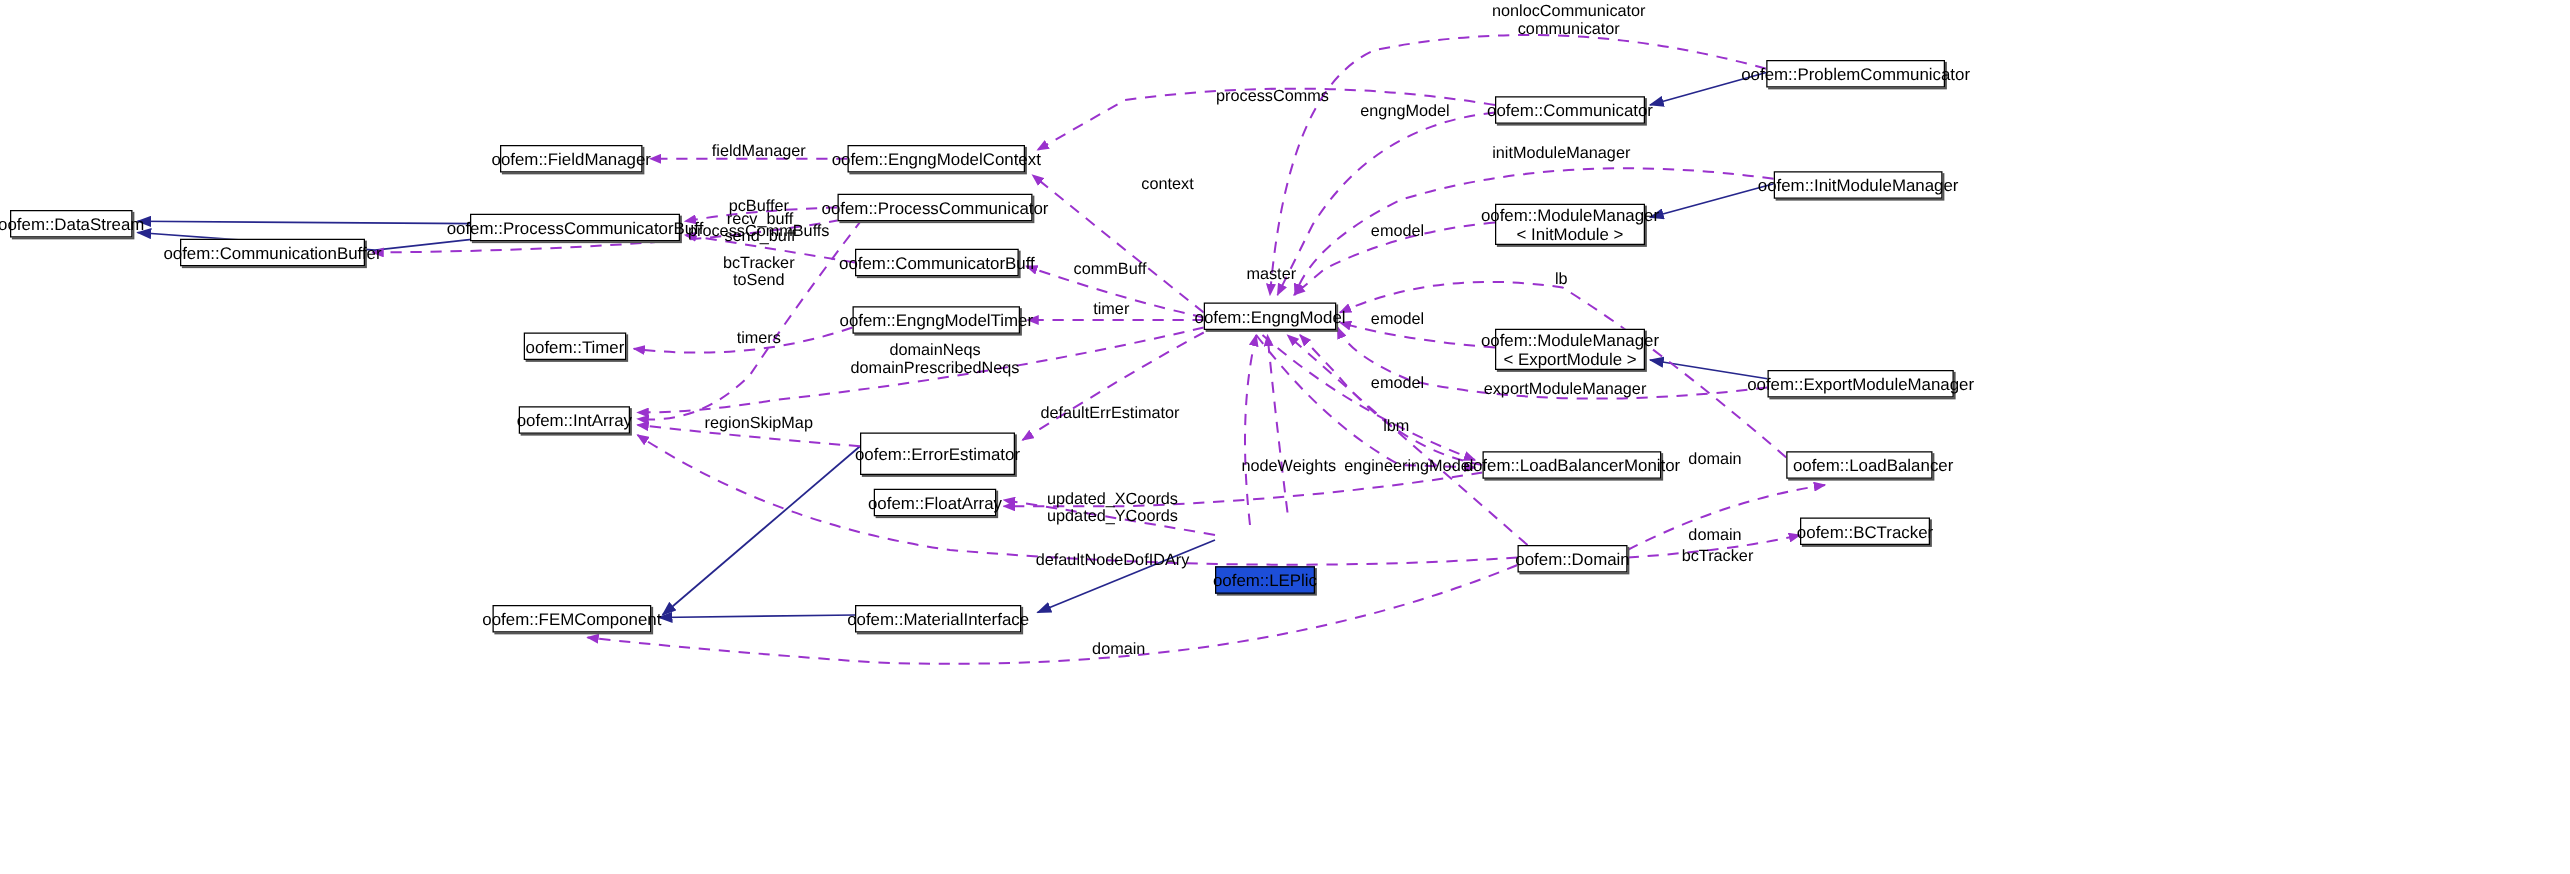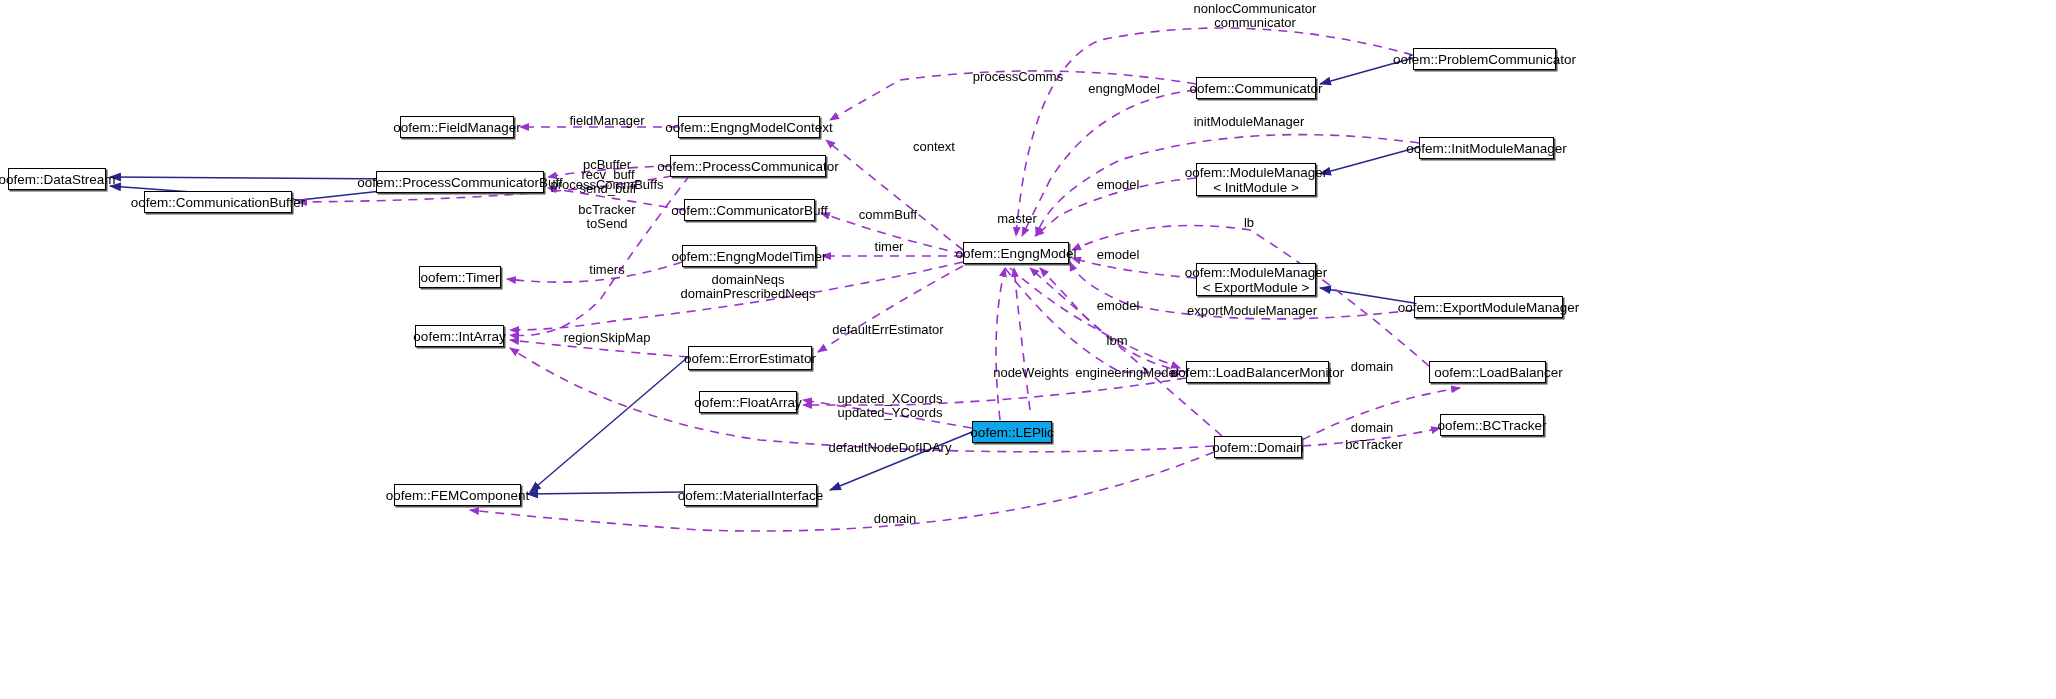--- a/index.html
+++ b/index.html
@@ -34,22 +34,23 @@
     text-align: right;
     display: flex;
     flex-direction: column;
     align-items: center;
     justify-content: center;
     white-space: nowrap;
     padding: 1px 6px;
     box-shadow: 1.5px 1.5px 0 0 #555555;
   }
   .node.current {
-    background: #0ea5e9;
+    background: #1d4ed8;
     border: 1px solid #000000;
+    margin-top: 32px;
   }
   .node .line2 { display: block; }
   .edge-label {
     position: absolute;
     font-size: 13px;
     line-height: 14px;
     color: #000000;
     text-align: center;
     white-space: nowrap;
     transform: translateX(-50%);
@@ -176,21 +177,21 @@
   </div>
   <div class="node" style="left:682px;top:245px;width:134px;height:22px;">
     <span>oofem::EngngModelTimer</span>
   </div>
   <div class="node" style="left:419px;top:266px;width:82px;height:22px;">
     <span>oofem::Timer</span>
   </div>
   <div class="node" style="left:415px;top:325px;width:89px;height:22px;">
     <span>oofem::IntArray</span>
   </div>
-  <div class="node" style="left:688px;top:346px;width:124px;height:24px;">
+  <div class="node" style="left:688px;top:346px;width:124px;height:34px;">
     <span>oofem::ErrorEstimator</span>
   </div>
   <div class="node" style="left:699px;top:391px;width:98px;height:22px;">
     <span>oofem::FloatArray</span>
   </div>
   <div class="node" style="left:394px;top:484px;width:127px;height:22px;">
     <span>oofem::FEMComponent</span>
   </div>
   <div class="node" style="left:684px;top:484px;width:133px;height:22px;">
     <span>oofem::MaterialInterface</span>

